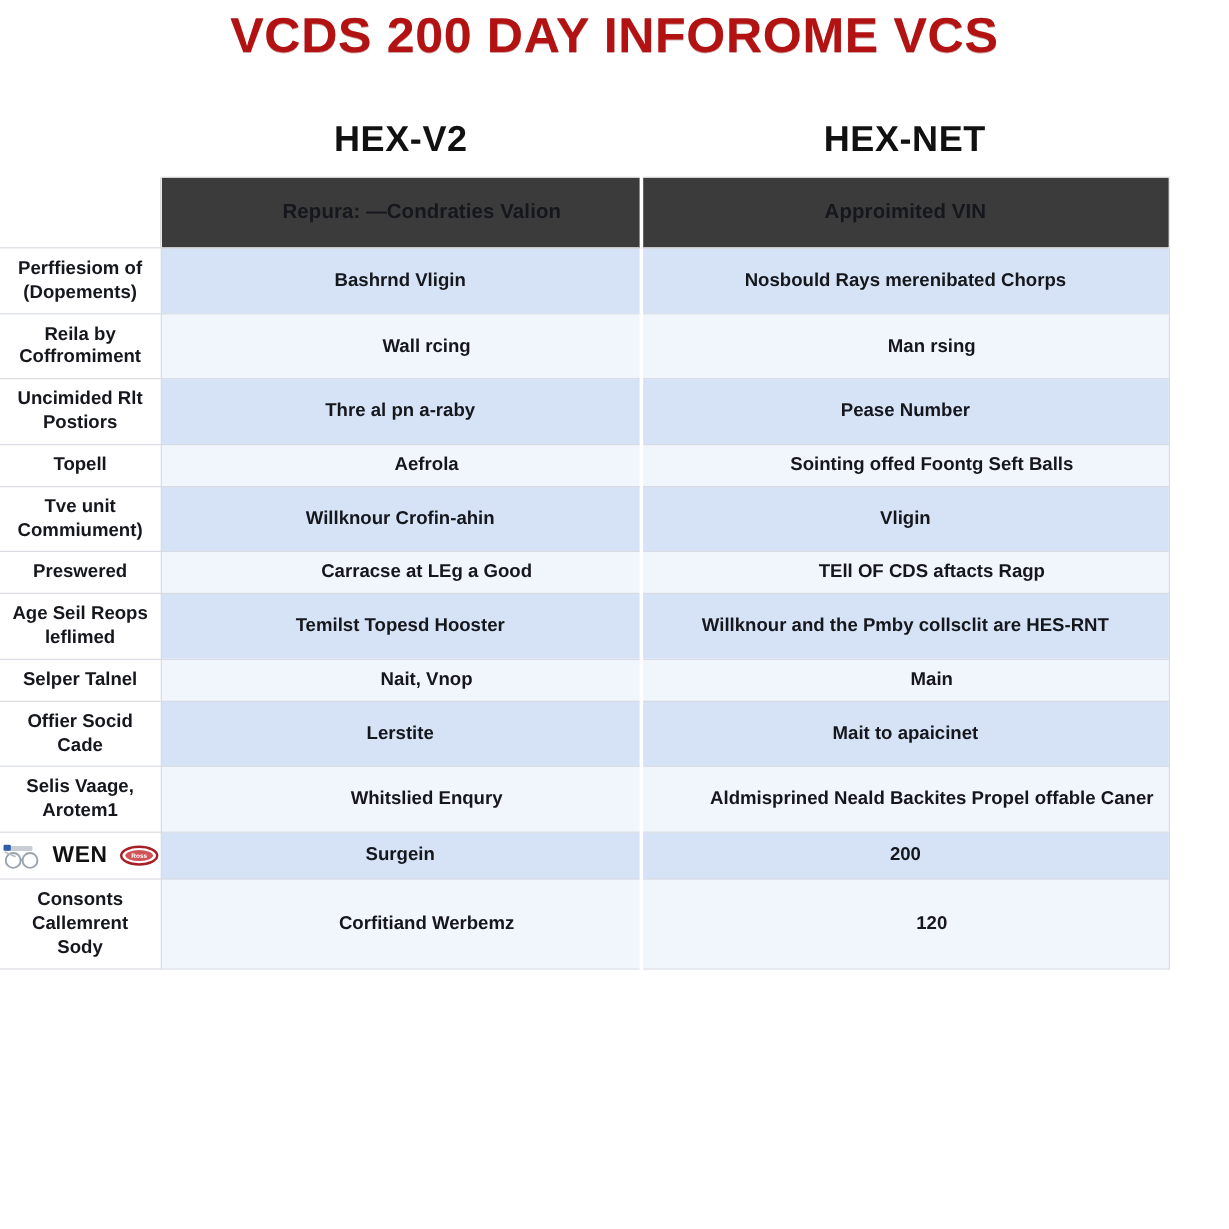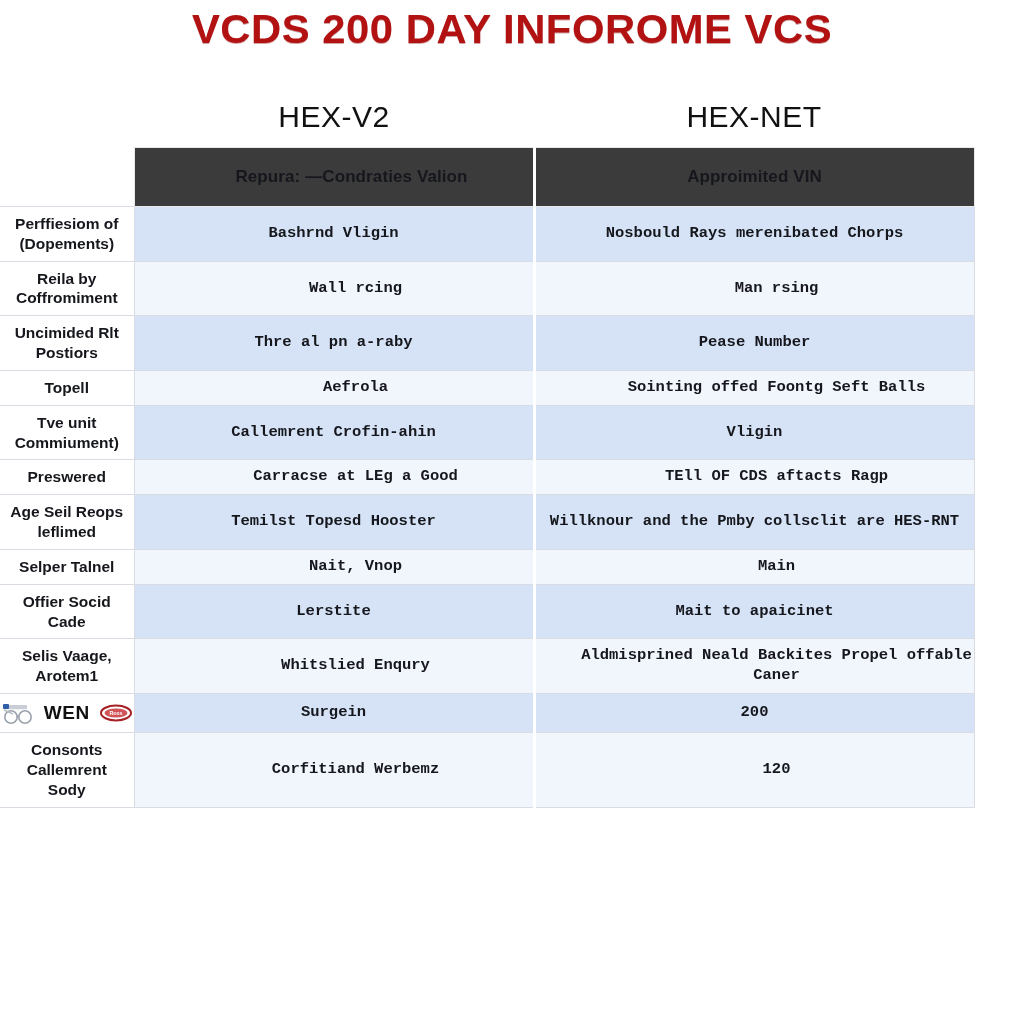--- a/index.html
+++ b/index.html
@@ -37,21 +37,21 @@
     position: absolute;
     top: 100px;
     left: 0;
     width: 1024px;
     height: 42px;
   }
   .col-caption {
     position: absolute;
     text-align: center;
     color: #111111;
-    font-weight: normal;
+    font-weight: bold;
     font-size: 30px;
     letter-spacing: 0.5px;
     white-space: nowrap;
   }
   .cap-v2   { left: 134px; width: 400px; }
   .cap-net  { left: 534px; width: 440px; }
 
   
   .compare-table {
     position: absolute;
@@ -99,21 +99,21 @@
   }
   tbody td.label-cell {
     background: #ffffff;
     font-weight: bold;
     font-size: 15.5px;
     border-left: none;
     padding: 7px 6px;
   }
   tbody tr.odd td.data-cell  { background: #d6e3f7; }
   tbody tr.even td.data-cell { background: #f1f5fc; padding-left: 44px; }
-  tbody td.data-cell { font-weight: bold; font-family: Liberation Mono, monospace; }
+  tbody td.data-cell { font-weight: bold; }
 
   tbody td.cell-v2 { border-right: 3px solid #ffffff; }
 
   
   .logo-row-inner {
     display: flex;
     align-items: center;
     justify-content: center;
     gap: 9px;
   }
@@ -165,21 +165,21 @@
         <td class="data-cell cell-v2">Thre al pn a-raby</td>
         <td class="data-cell cell-net">Pease Number</td>
       </tr>
       <tr class="even">
         <td class="label-cell">Topell</td>
         <td class="data-cell cell-v2">Aefrola</td>
         <td class="data-cell cell-net">Sointing offed Foontg Seft Balls</td>
       </tr>
       <tr class="odd">
         <td class="label-cell">Tve unit Commiument)</td>
-        <td class="data-cell cell-v2">Callemrent Crofin-ahin</td>
+        <td class="data-cell cell-v2">Willknour Crofin-ahin</td>
         <td class="data-cell cell-net">Vligin</td>
       </tr>
       <tr class="even">
         <td class="label-cell">Preswered</td>
         <td class="data-cell cell-v2">Carracse at LEg a Good</td>
         <td class="data-cell cell-net">TEll OF CDS aftacts Ragp</td>
       </tr>
       <tr class="odd">
         <td class="label-cell">Age Seil Reops leflimed</td>
         <td class="data-cell cell-v2">Temilst Topesd Hooster</td>

